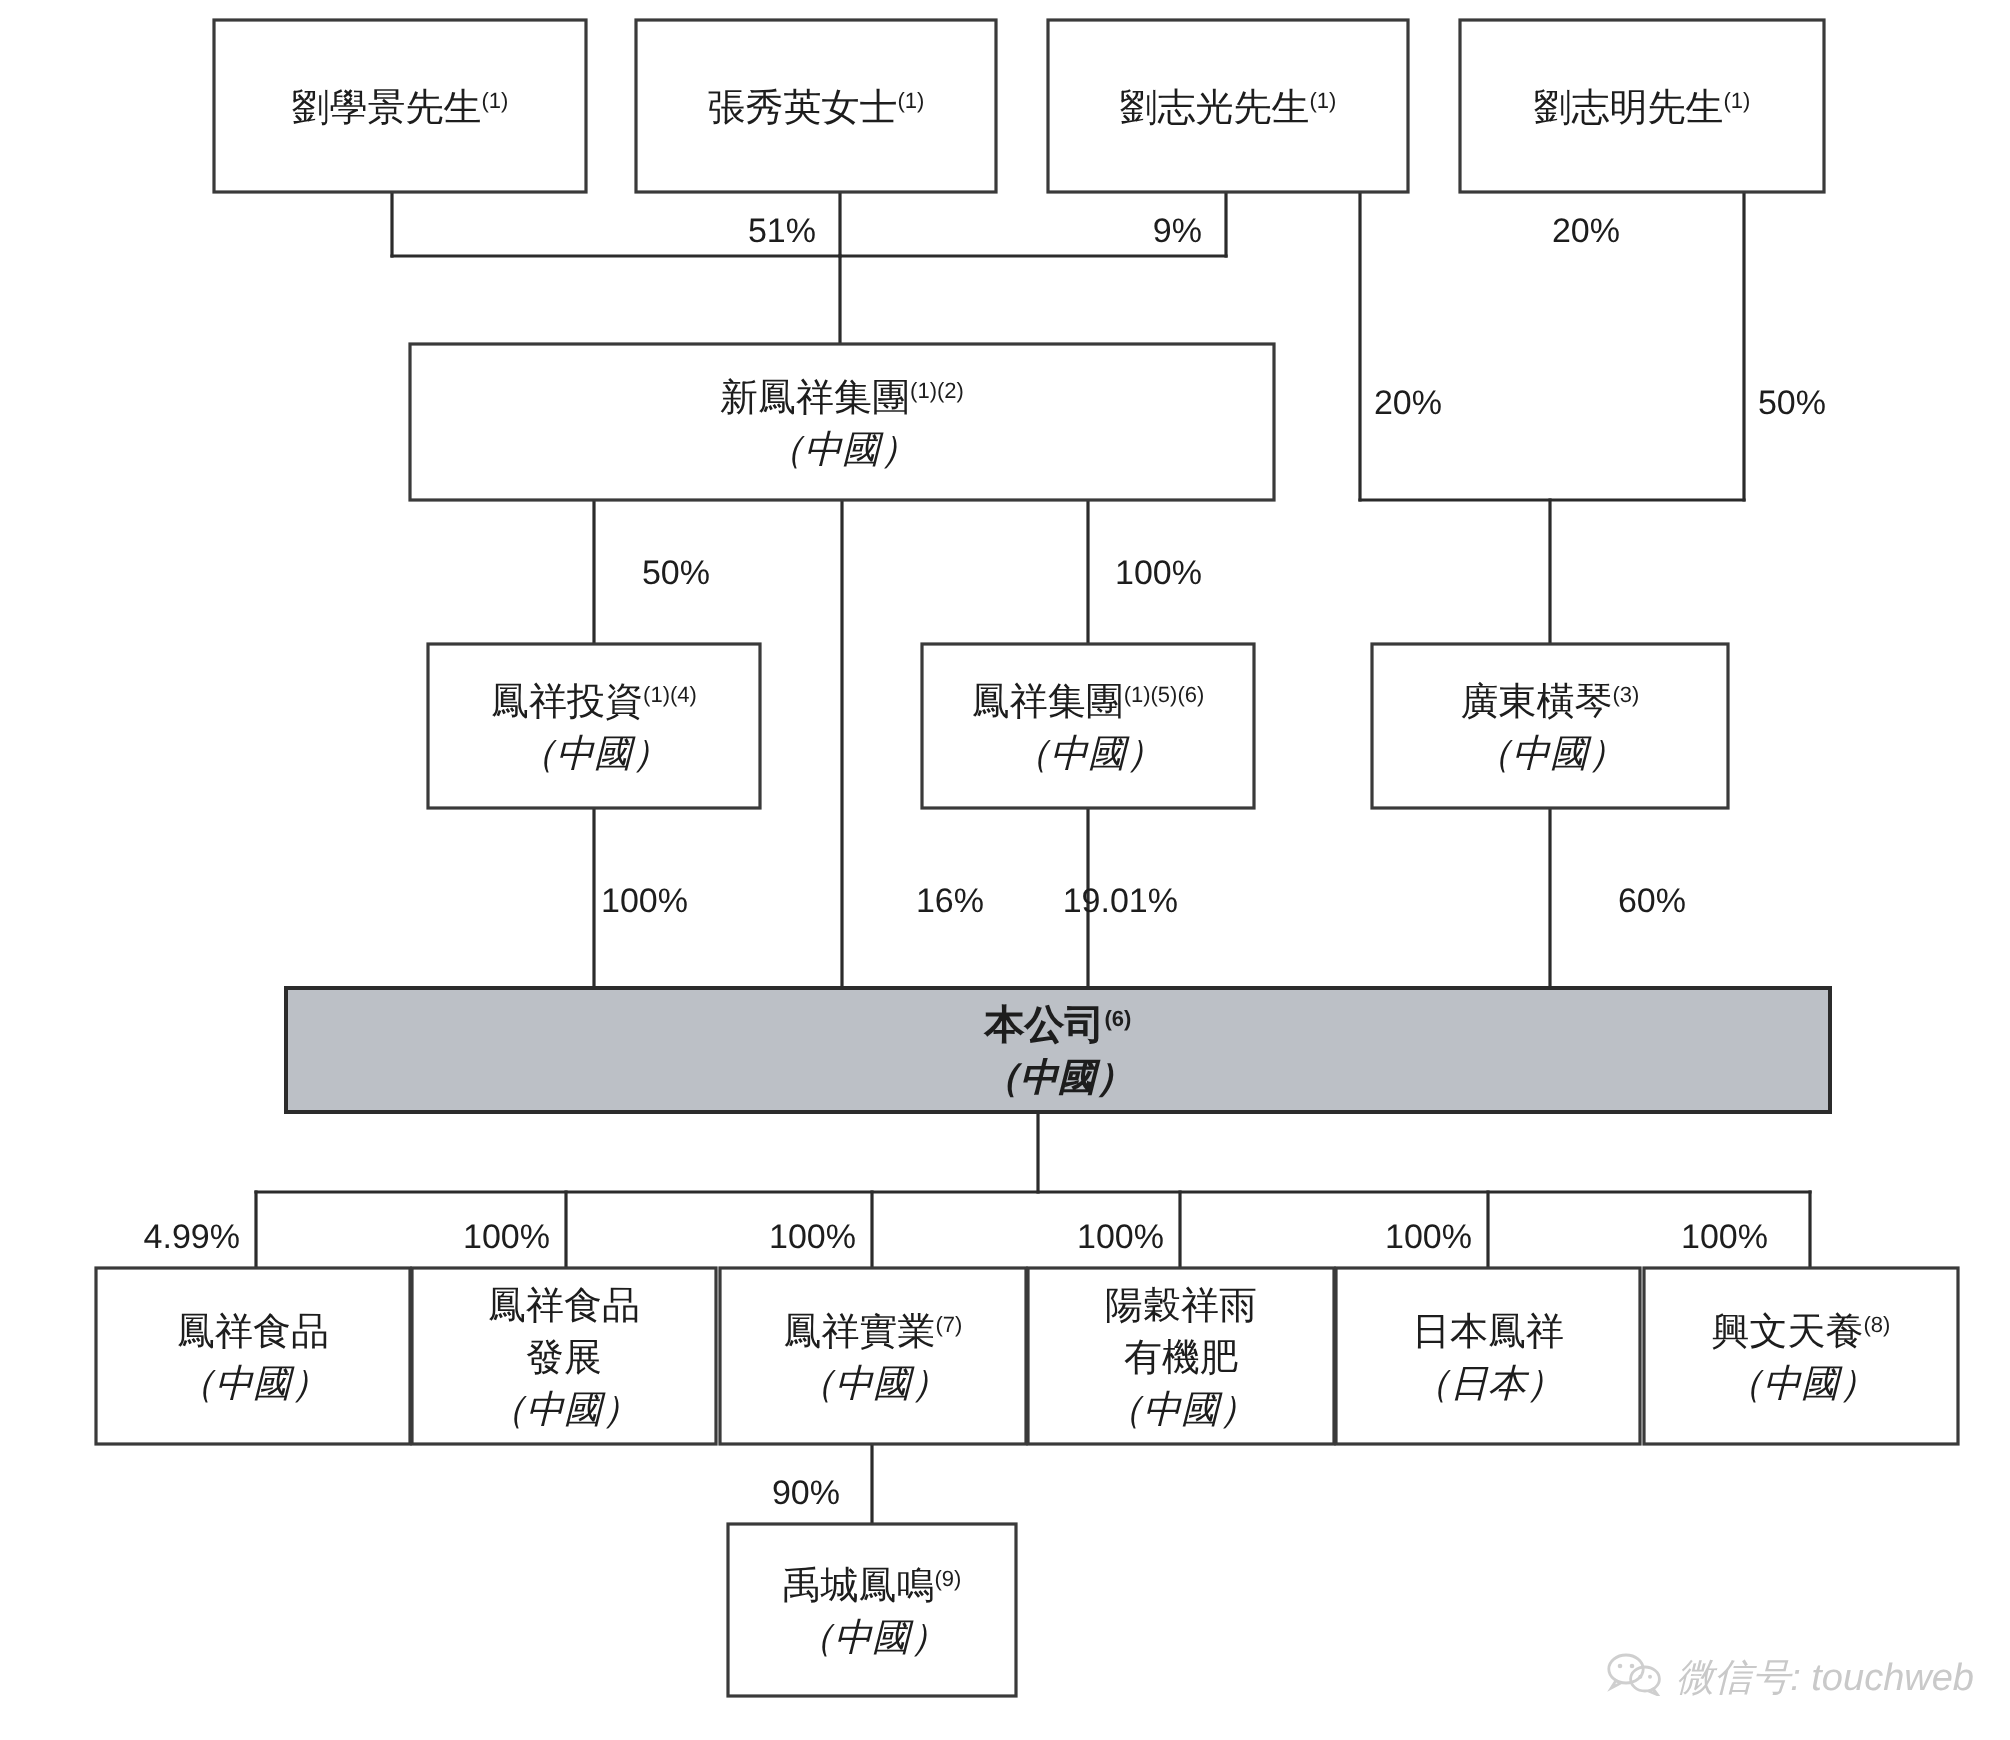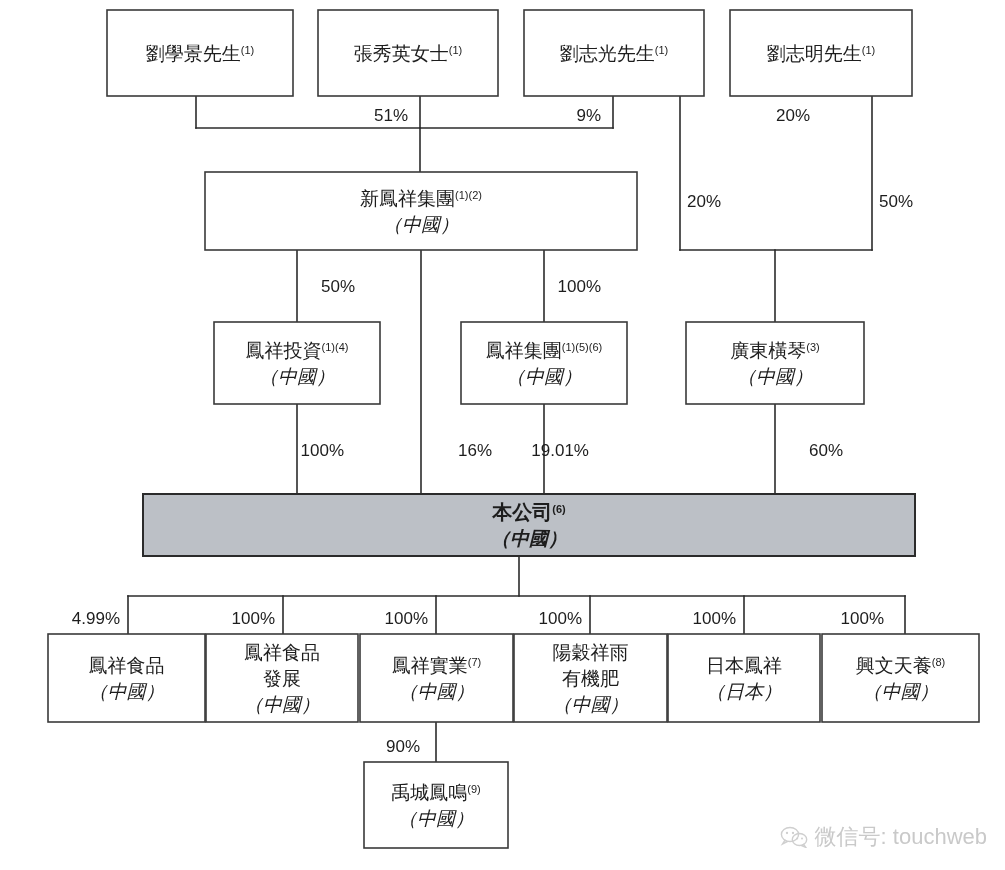--- a/index.html
+++ b/index.html
@@ -69,26 +69,26 @@
     font-family: "Liberation Sans", "DejaVu Sans", sans-serif;
     font-size: 17px;
     fill: #1d1d1d;
     text-anchor: end;
   }
   .watermark {
     position: absolute;
     right: 18px;
     bottom: 18px;
     display: flex;
-    align-items: center;
     gap: 7px;
     color: #c9c9c9;
-    font-size: 22px;
+    font-size: 19px;
     font-family: "Liberation Sans", "DejaVu Sans", sans-serif;
     user-select: none;
+    font-style: italic;
   }
   .watermark svg { display: block; }
 </style>
 </head>
 <body>
 
 <div id="chart-root">
 
   <svg class="diagram" viewBox="0 0 1005 870">
 

